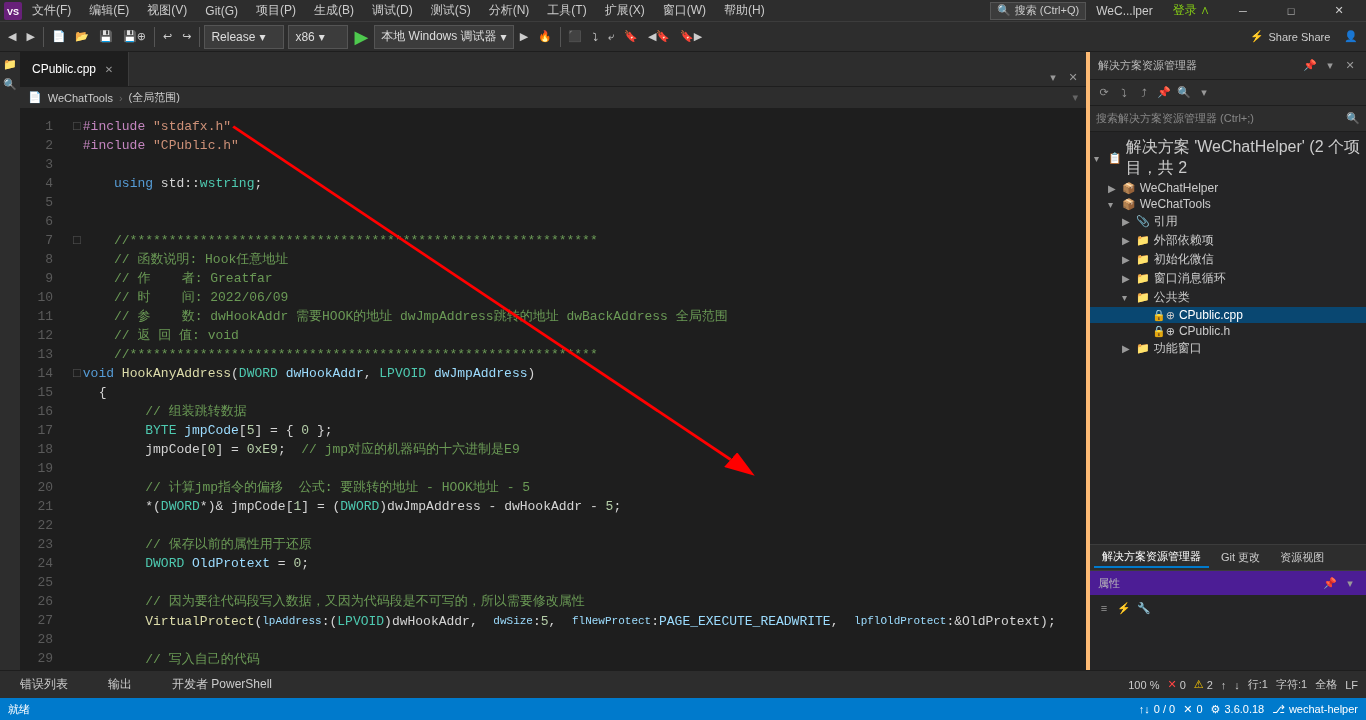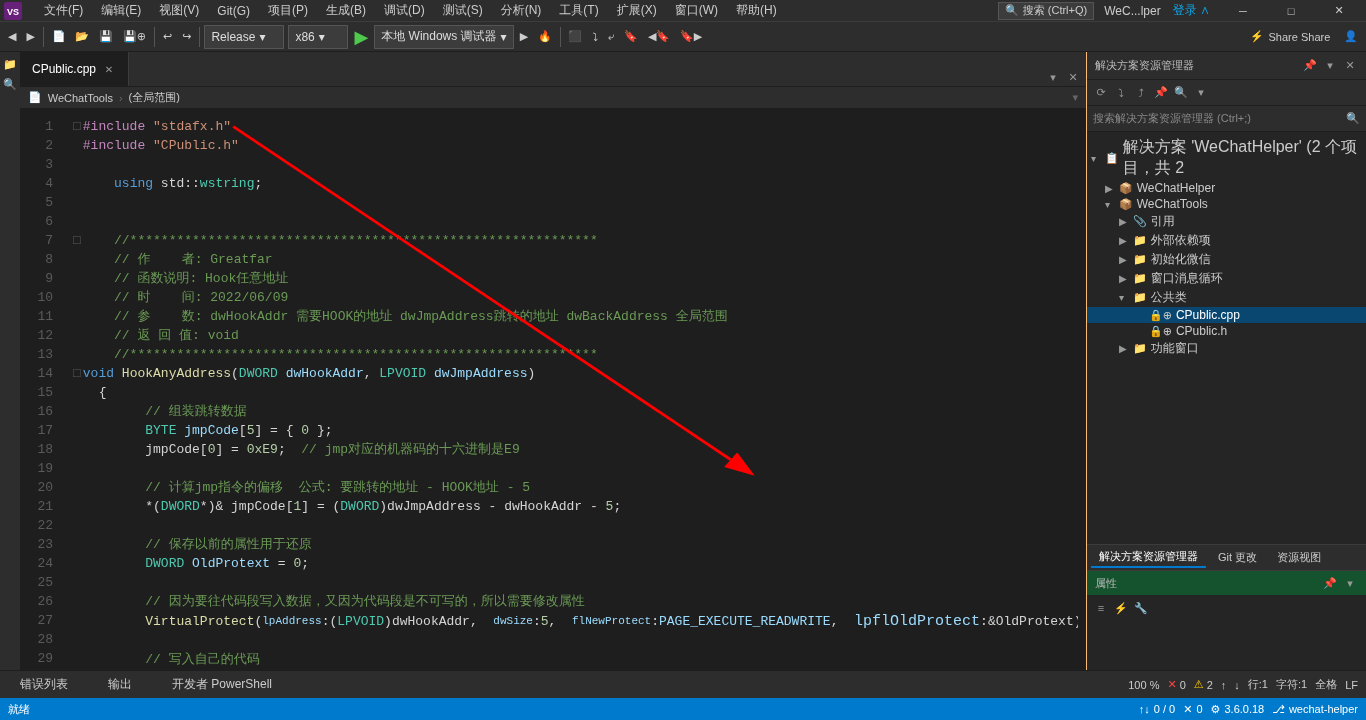--- a/index.html
+++ b/index.html
@@ -22,21 +22,21 @@
       display: flex;
       align-items: center;
       padding: 0 4px;
       gap: 2px;
       flex-shrink: 0;
       border-bottom: 1px solid #3c3c3c;
     }
     .menu-logo {
       width: 18px;
       height: 24px;
-      margin-right: 12px;
+      margin-right: 0;
     }
     .menu-item {
       padding: 2px 8px;
       color: #ccc;
       cursor: pointer;
       font-size: 12px;
       white-space: nowrap;
     }
     .menu-search {
       margin-left: auto;
@@ -46,21 +46,21 @@
       border: 1px solid #555;
       height: 18px;
       padding: 0 6px;
       color: #ccc;
       font-size: 11px;
       gap: 4px;
     }
     .menu-right {
       display: flex;
       align-items: center;
-      gap: 12px;
+      gap: 20px;
       color: #ccc;
       font-size: 12px;
       padding: 0 8px;
     }
     .win-controls {
       display: flex;
       align-items: center;
       gap: 2px;
     }
     .win-btn {
@@ -305,21 +305,21 @@
       flex-shrink: 0;
     }
 
     
     .right-panel {
       width: 280px;
       background: #252526;
       display: flex;
       flex-direction: column;
       flex-shrink: 0;
-      border-left: 1px solid #fdba74;
+      border-left: 4px solid #fdba74;
     }
     .panel-header {
       background: #2d2d2d;
       height: 28px;
       display: flex;
       align-items: center;
       padding: 0 8px;
       font-size: 11px;
       color: #bbb;
       gap: 4px;
@@ -385,21 +385,21 @@
 
     
     .props-panel {
       height: 100px;
       background: #252526;
       border-top: 1px solid #3c3c3c;
       display: flex;
       flex-direction: column;
     }
     .props-header {
-      background: #14532d;
+      background: #4c1d95;
       height: 24px;
       display: flex;
       align-items: center;
       padding: 0 8px;
       font-size: 11px;
       color: #bbb;
       flex-shrink: 0;
     }
     .props-toolbar {
       height: 26px;
@@ -508,21 +508,21 @@
   <div class="menu-item">工具(T)</div>
   <div class="menu-item">扩展(X)</div>
   <div class="menu-item">窗口(W)</div>
   <div class="menu-item">帮助(H)</div>
   <div class="menu-search" style="margin-left:auto;">
     <span>🔍</span>
     <span>搜索 (Ctrl+Q)</span>
   </div>
   <div class="menu-right">
     <span>WeC...lper</span>
-    <span style="color:#0ea5e9;">登录 ∧</span>
+    <span style="color:#84cc16;">登录 ∧</span>
   </div>
   <div class="win-controls">
     <div class="win-btn">─</div>
     <div class="win-btn">□</div>
     <div class="win-btn close">✕</div>
   </div>
 </div>
 
 <div class="toolbar">
 
@@ -667,25 +667,25 @@
             <span>;</span>
           </div>
           <div class="code-line">&nbsp;</div>
           <div class="code-line">&nbsp;</div>
           <div class="code-line">
             <span class="fold-indicator">□</span>
             <span class="cmt">    //************************************************************</span>
           </div>
           <div class="code-line">
             <span class="fold-indicator"> </span>
+            <span class="cmt">    // 函数说明: Hook任意地址</span>
+          </div>
+          <div class="code-line">
+            <span class="fold-indicator"> </span>
             <span class="cmt">    // 作    者: Greatfar</span>
-          </div>
-          <div class="code-line">
-            <span class="fold-indicator"> </span>
-            <span class="cmt">    // 函数说明: Hook任意地址</span>
           </div>
           <div class="code-line">
             <span class="fold-indicator"> </span>
             <span class="cmt">    // 时    间: 2022/06/09</span>
           </div>
           <div class="code-line">
             <span class="fold-indicator"> </span>
             <span class="cmt">    // 参    数: dwHookAddr 需要HOOK的地址 dwJmpAddress跳转的地址 dwBackAddress 全局范围</span>
           </div>
           <div class="code-line">
@@ -780,21 +780,21 @@
             <span class="type">LPVOID</span>
             <span>)dwHookAddr,  </span>
             <span style="color:#9cdcfe;font-size:11px;">dwSize</span>
             <span>:</span>
             <span class="num">5</span>
             <span>,  </span>
             <span style="color:#9cdcfe;font-size:11px;">flNewProtect</span>
             <span>:</span>
             <span class="param">PAGE_EXECUTE_READWRITE</span>
             <span>,  </span>
-            <span style="color:#9cdcfe;font-size:15px;">lpflOldProtect</span>
+            <span style="color:#9cdcfe;font-size:11px;">lpflOldProtect</span>
             <span>:&amp;OldProtext);</span>
           </div>
           <div class="code-line">&nbsp;</div>
           <div class="code-line">
             <span class="fold-indicator"> </span>
             <span class="cmt">        // 写入自己的代码</span>
           </div>
 
         </div>
         <div class="mini-map"></div>

